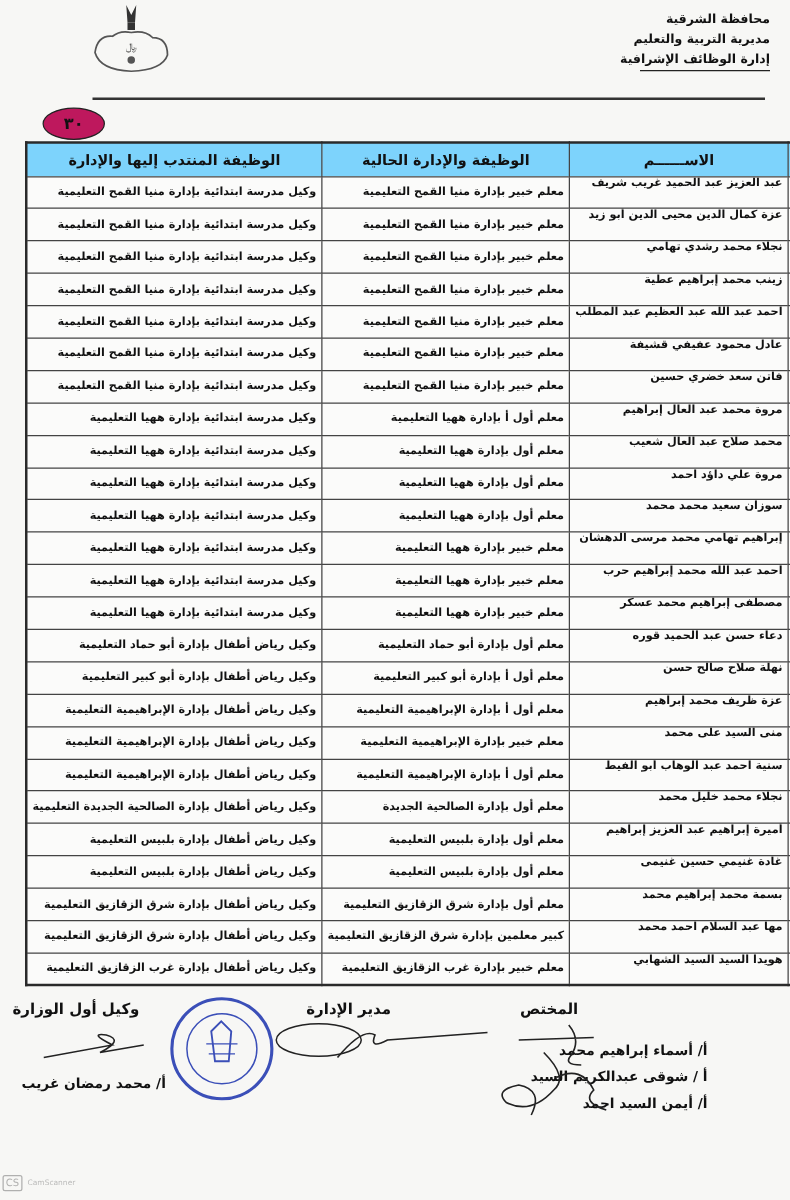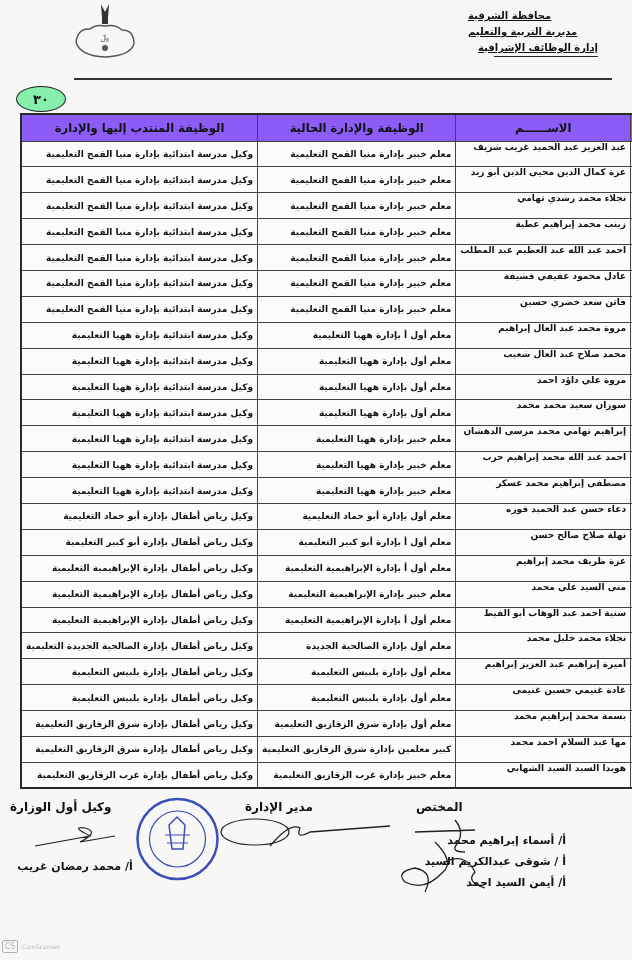--- a/index.html
+++ b/index.html
@@ -1,36 +1,36 @@
 <!DOCTYPE html>
 <html><head>
 <meta charset="utf-8">
 <style>
   * { box-sizing: border-box; margin: 0; padding: 0; }
   html, body { width: 632px; height: 960px; background: #f7f7f5; overflow: hidden; }
   body { position: relative; font-family: "DejaVu Sans", sans-serif; color: #111; }
 
-  .org-block { position: absolute; right: 34px; top: 8px; width: 130px; text-align: left; direction: rtl; text-decoration: underline; }
+  .org-block { position: absolute; right: 16px; top: 8px; width: 130px; text-align: right; direction: rtl; }
   .org-line { font-size: 10px; font-weight: bold; line-height: 16px; white-space: nowrap; }
   .org-line.underline { border-bottom: 1px solid #222; margin-left: 26px; }
 
   .logo { position: absolute; left: 70px; top: 2px; width: 70px; height: 58px; }
   .logo svg { width: 100%; height: 100%; }
 
-  .page-badge { position: absolute; left: 16px; top: 86px; width: 50px; height: 26px; border: 1.5px solid #222;
-    border-radius: 50%; display: flex; align-items: center; justify-content: center; font-size: 13px; font-weight: bold; background: #86efac; }
+  .page-badge { position: absolute; left: 34px; top: 86px; width: 50px; height: 26px; border: 1.5px solid #222;
+    border-radius: 50%; display: flex; align-items: center; justify-content: center; font-size: 13px; font-weight: bold; background: #be185d; }
   .rule { position: absolute; left: 74px; right: 20px; top: 78px; height: 2px; background: #333; }
 
   .decision-title { position: absolute; left: 80px; right: 18px; top: 98px; font-size: 15px; direction: rtl;
     white-space: nowrap; text-align: left; letter-spacing: 0.2px; margin-top: 33px; }
 
   table.grid { position: absolute; left: 20px; top: 113px; width: 581px; border-collapse: collapse; direction: rtl;
     border: 2px solid #2a2a2a; background: #fbfbfa; }
   table.grid th, table.grid td { border: 1.5px solid #444; }
-  table.grid th { height: 27px; font-size: 11.5px; font-weight: bold; text-align: center; background: #8b5cf6; }
+  table.grid th { height: 27px; font-size: 11.5px; font-weight: bold; text-align: center; background: #7dd3fc; }
   table.grid td { height: 25.9px; font-size: 9px; font-weight: bold; padding: 0 4px; white-space: nowrap; overflow: hidden; }
   td.c-num { width: 28px; font-size: 13px; font-weight: normal; text-align: center; padding: 0; }
   td.c-name { width: 173px; text-align: right; vertical-align: top; padding-top: 3px; }
   td.c-cur { width: 167px; text-align: right; }
   td.c-new { text-align: right; }
 
   .sig { position: absolute; direction: rtl; font-weight: bold; font-size: 11px; white-space: nowrap; }
   .sig .title { font-size: 12px; text-align: left; margin-bottom: 16px; }
   .sig .person { line-height: 21px; }
   .sig-specialist { right: 66px; top: 800px; width: 150px; text-align: right; }

